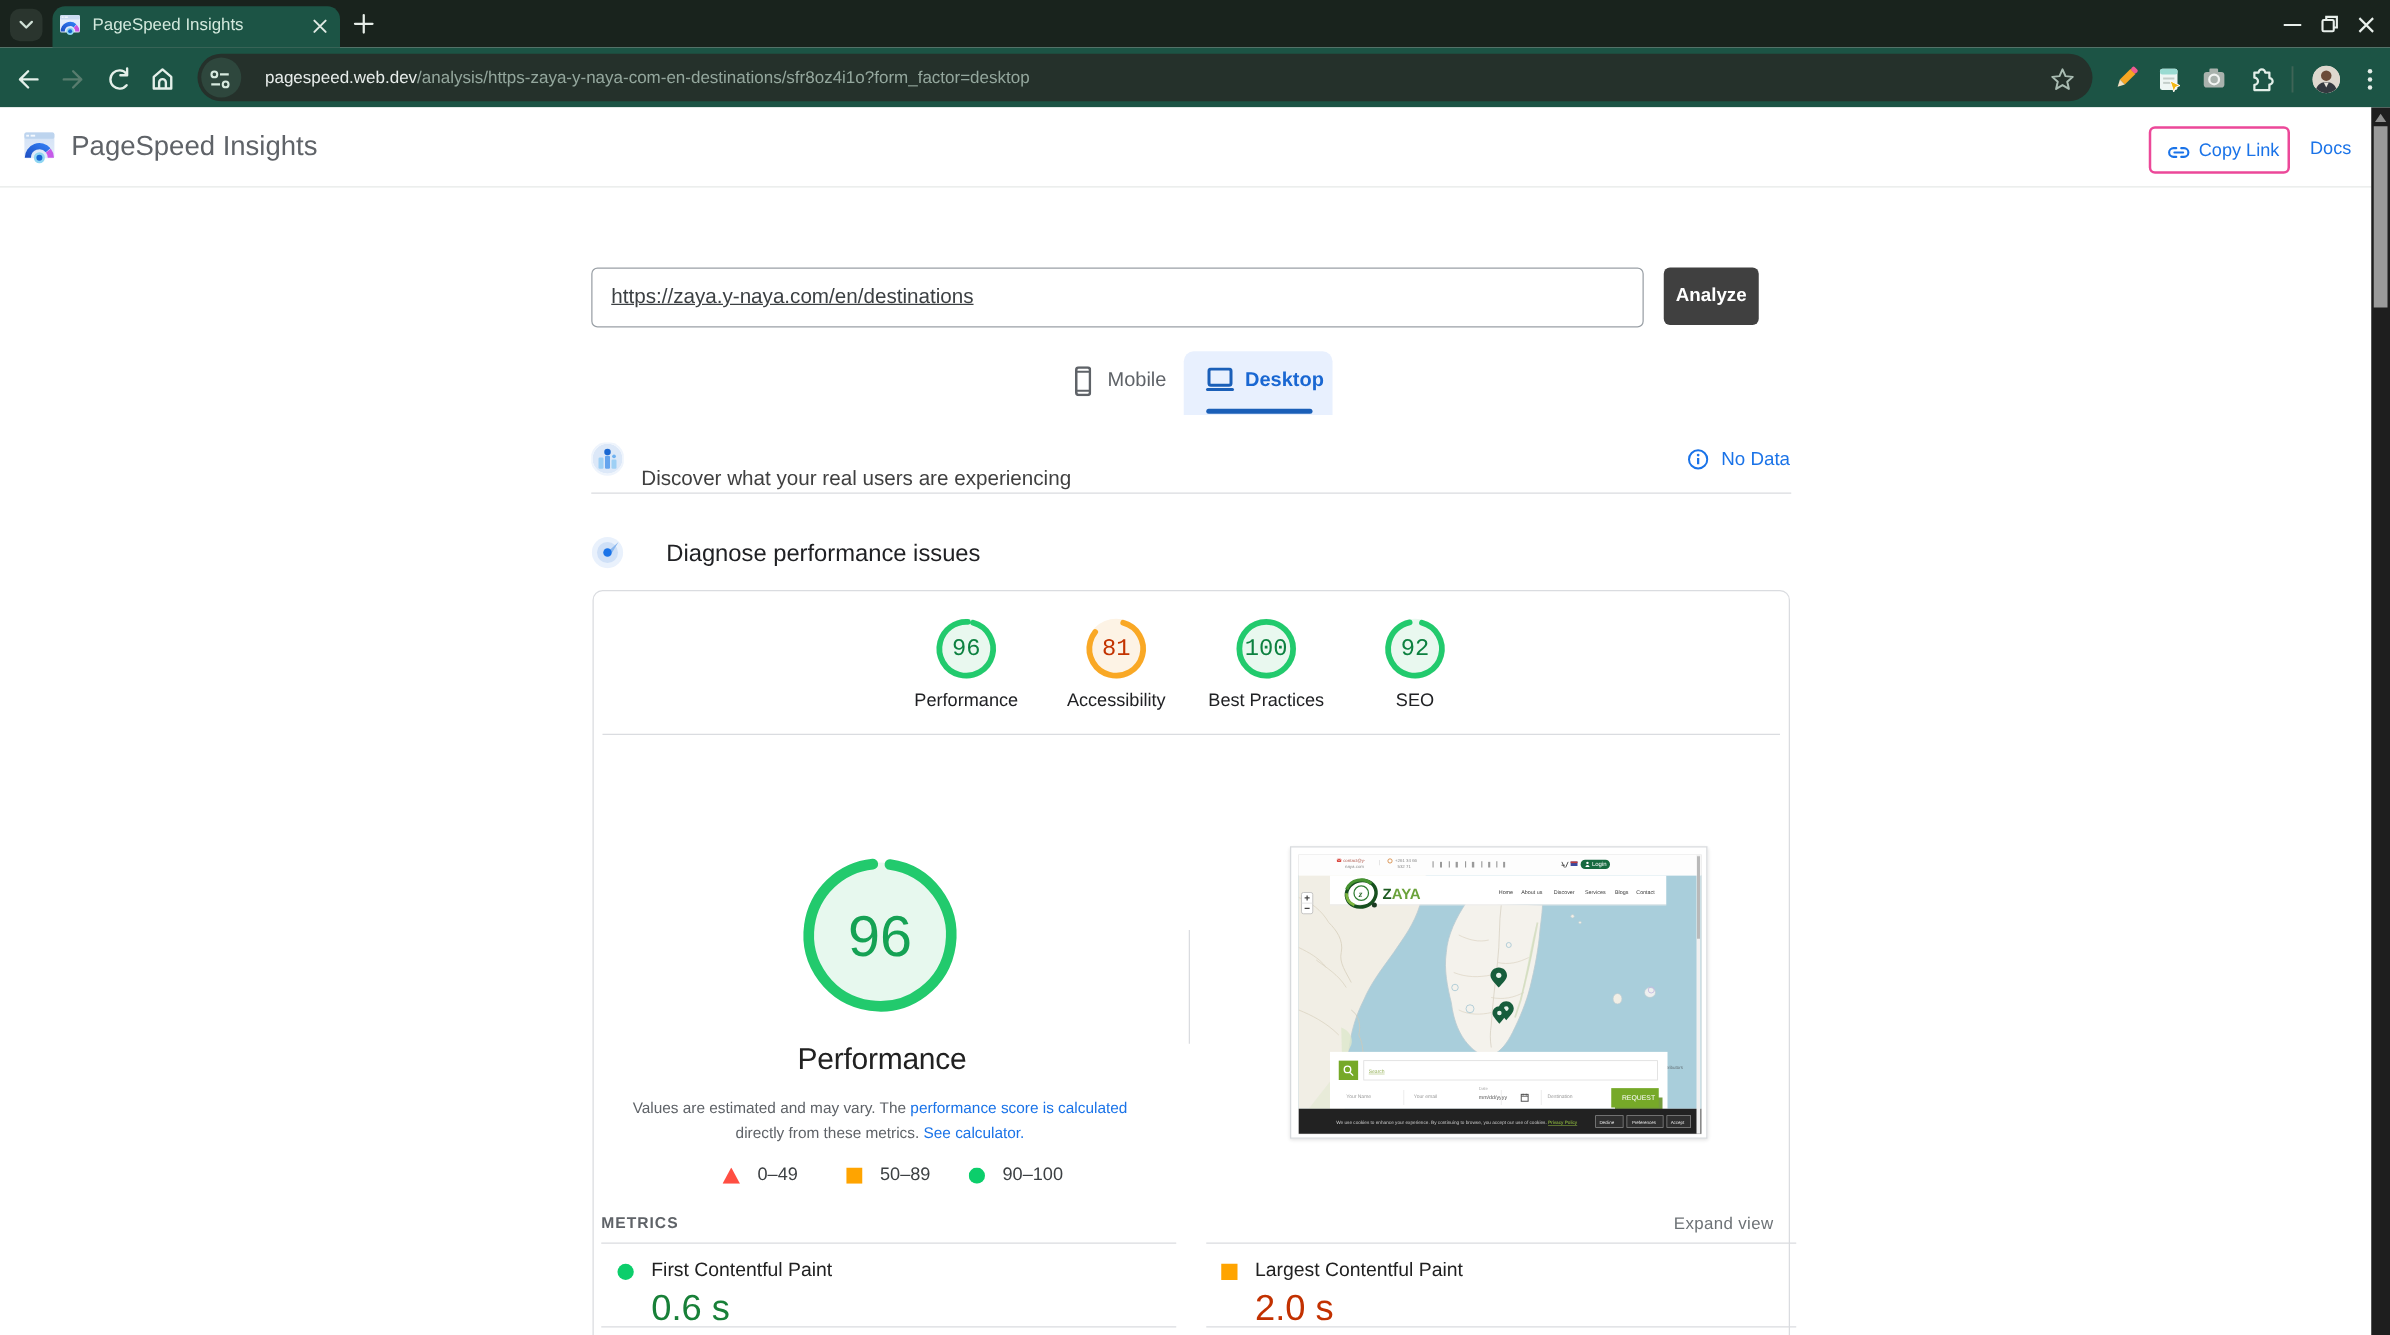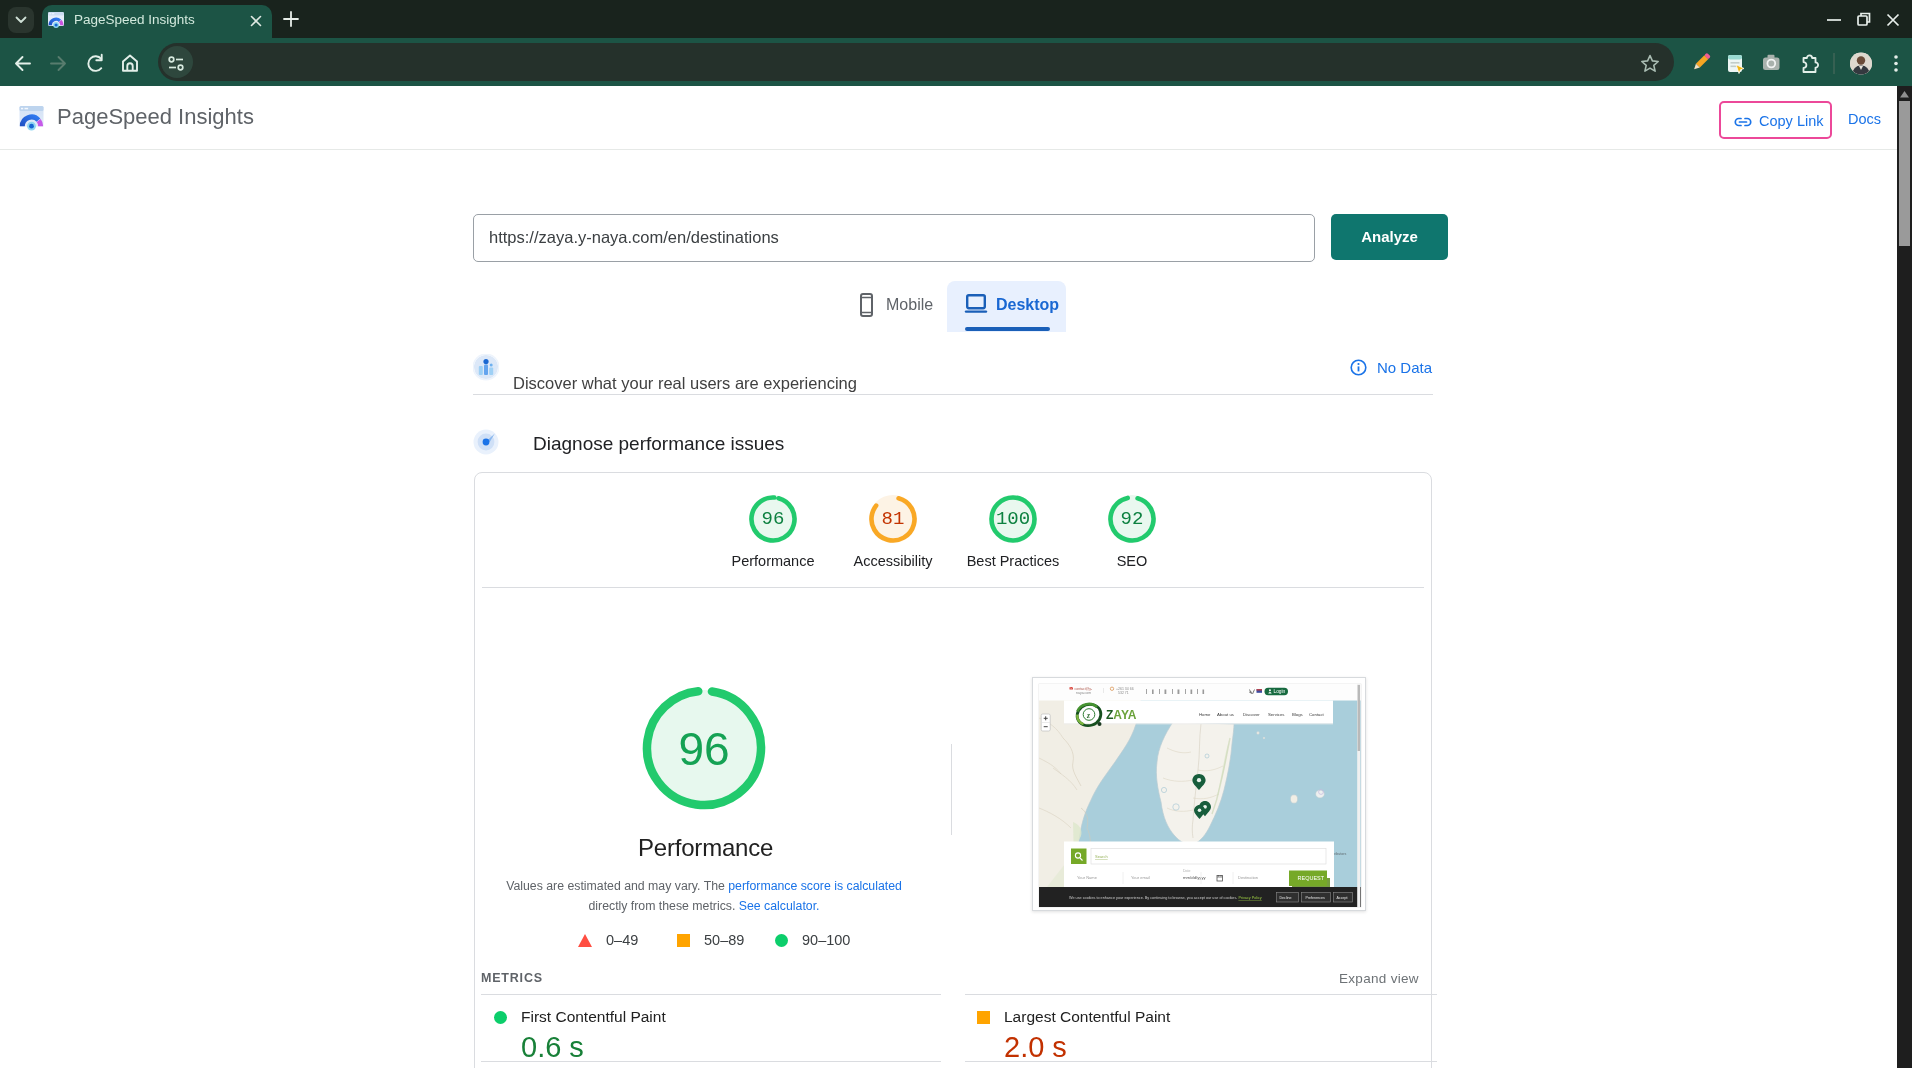--- a/index.html
+++ b/index.html
@@ -24,22 +24,22 @@
   #pagebg { left:0; top:86px; width:1897px; height:982px; background:#fff; }
   #hdr { left:0; top:86px; width:1897px; height:64px; background:#fff; border-bottom:1px solid #e6e9e7; }
   #hdrtitle { left:57px; top:104px; font-size:22px; color:#5f6368; }
   #copylink { left:1719px; top:101px; width:113px; height:38px; border:2px solid #ec4899; border-radius:5px; }
   #copylink span { position:absolute; left:38px; top:10px; color:#1a73e8; font-size:14.5px; }
   #docs { left:1848px; top:111px; color:#1a73e8; font-size:14.5px; }
 
   
   #report { left:473px; top:167px; font-size:24px; letter-spacing:-0.2px; color:#27292c; }
   #urlinput { left:473px; top:214px; width:842px; height:48px; border:1px solid #9aa0a6; border-radius:5px; }
-  #urlinputtext { left:489px; top:228px; font-size:16.5px; color:#3c4043; }
-  #analyze { left:1331px; top:214px; width:117px; height:46px; background:#0f766e; border-radius:5px;
+  #urlinputtext { left:489px; top:228px; font-size:16.5px; color:#3c4043;text-decoration:underline; }
+  #analyze { left:1331px; top:214px; width:76px; height:46px; background:#404040; border-radius:5px;
     color:#fff; font-size:15px; font-weight:bold; line-height:46px; text-align:center; }
 
   #mobilelbl { left:886px; top:296px; font-size:16px; color:#5f6368; }
   #desktab { left:947px; top:281px; width:119px; height:51px; background:#e8f0fe; border-radius:8px 8px 0 0; }
   #desklbl { left:996px; top:296px; font-size:16px; color:#1967d2; font-weight:bold; }
   #deskline { left:965px; top:327px; width:85px; height:4px; background:#1a5fb8; border-radius:2px; }
 
   #discover-t { left:513px; top:374px; font-size:16.5px; color:#404040; }
   #nodata { left:1377px; top:359px; font-size:15px; color:#1a73e8; }
   #div1 { left:473px; top:394px; width:960px; height:1px; background:#dadce0; }
@@ -82,20 +82,21 @@
 <body>
 <div id="stage">
 
   <div class="abs" id="tabstrip"></div>
   <div class="abs" id="chevbtn"></div>
   <div class="abs" id="tab"></div>
   <div class="abs" id="tabtitle">PageSpeed Insights</div>
   <div class="abs" id="toolbar"></div>
   <div class="abs" id="urlpill"></div>
   <div class="abs" id="tunebg"></div>
+  <div class="abs" id="urltext">pagespeed.web.dev<span>/analysis/https-zaya-y-naya-com-en-destinations/sfr8oz4i1o?form_factor=desktop</span></div>
 
   <svg class="abs" style="left:0;top:0;" width="1912" height="86" viewBox="0 0 1912 86">
     <g fill="none" stroke="#cfe0d6" stroke-width="1.8" stroke-linecap="round" stroke-linejoin="round">
       <path d="M16.5 17.5 L21 22 L25.5 17.5"></path>
     </g>
 
     <g stroke="#dfe9e3" stroke-width="1.6" stroke-linecap="round">
       <path d="M251.5 16.5 L260.5 25.5 M260.5 16.5 L251.5 25.5"></path>
     </g>
 

